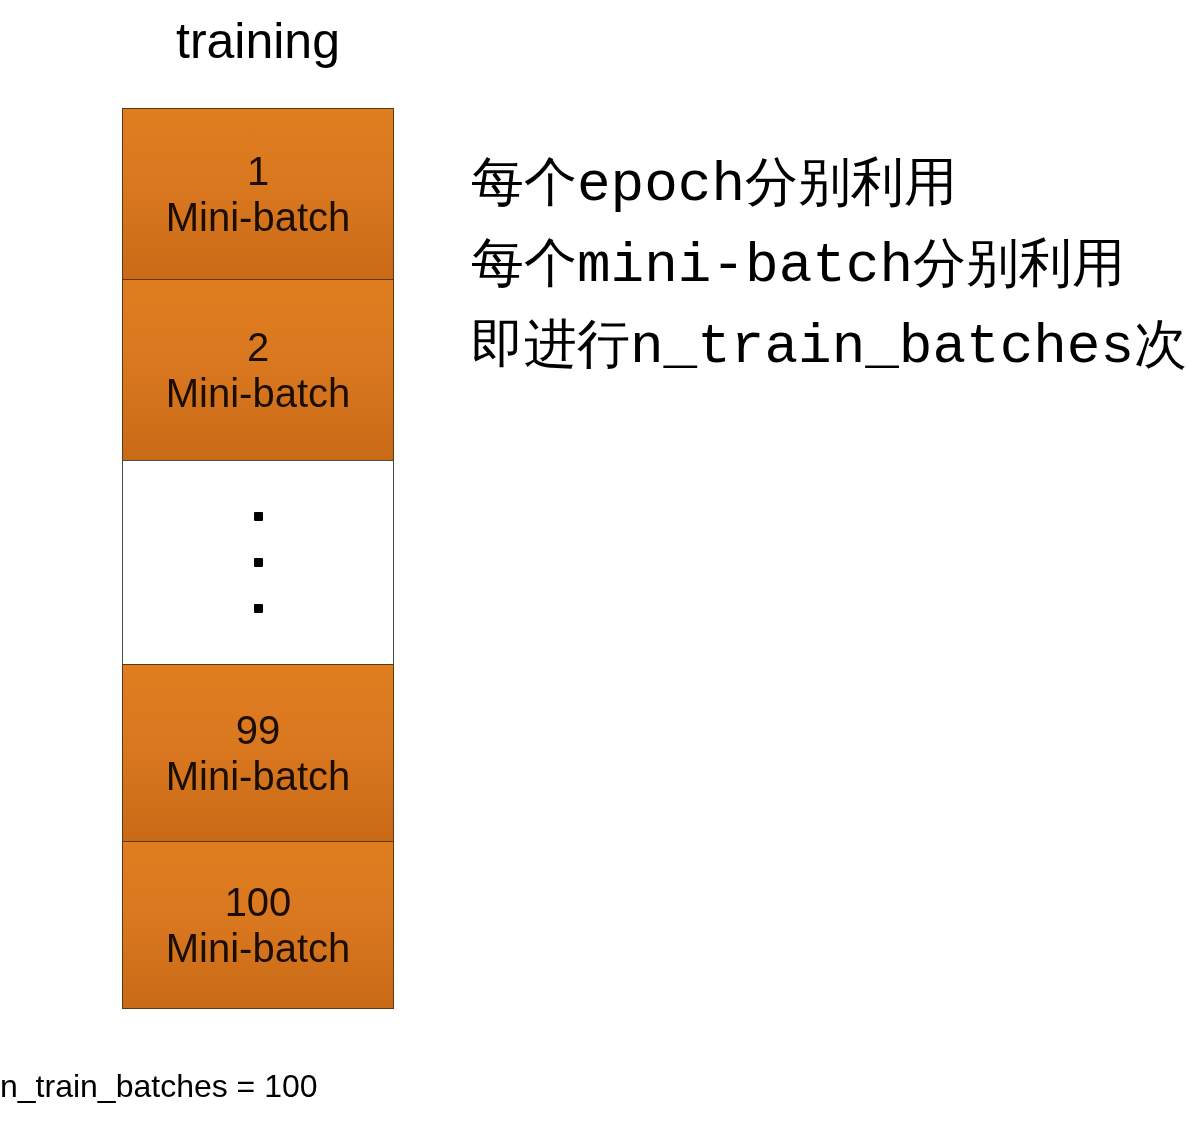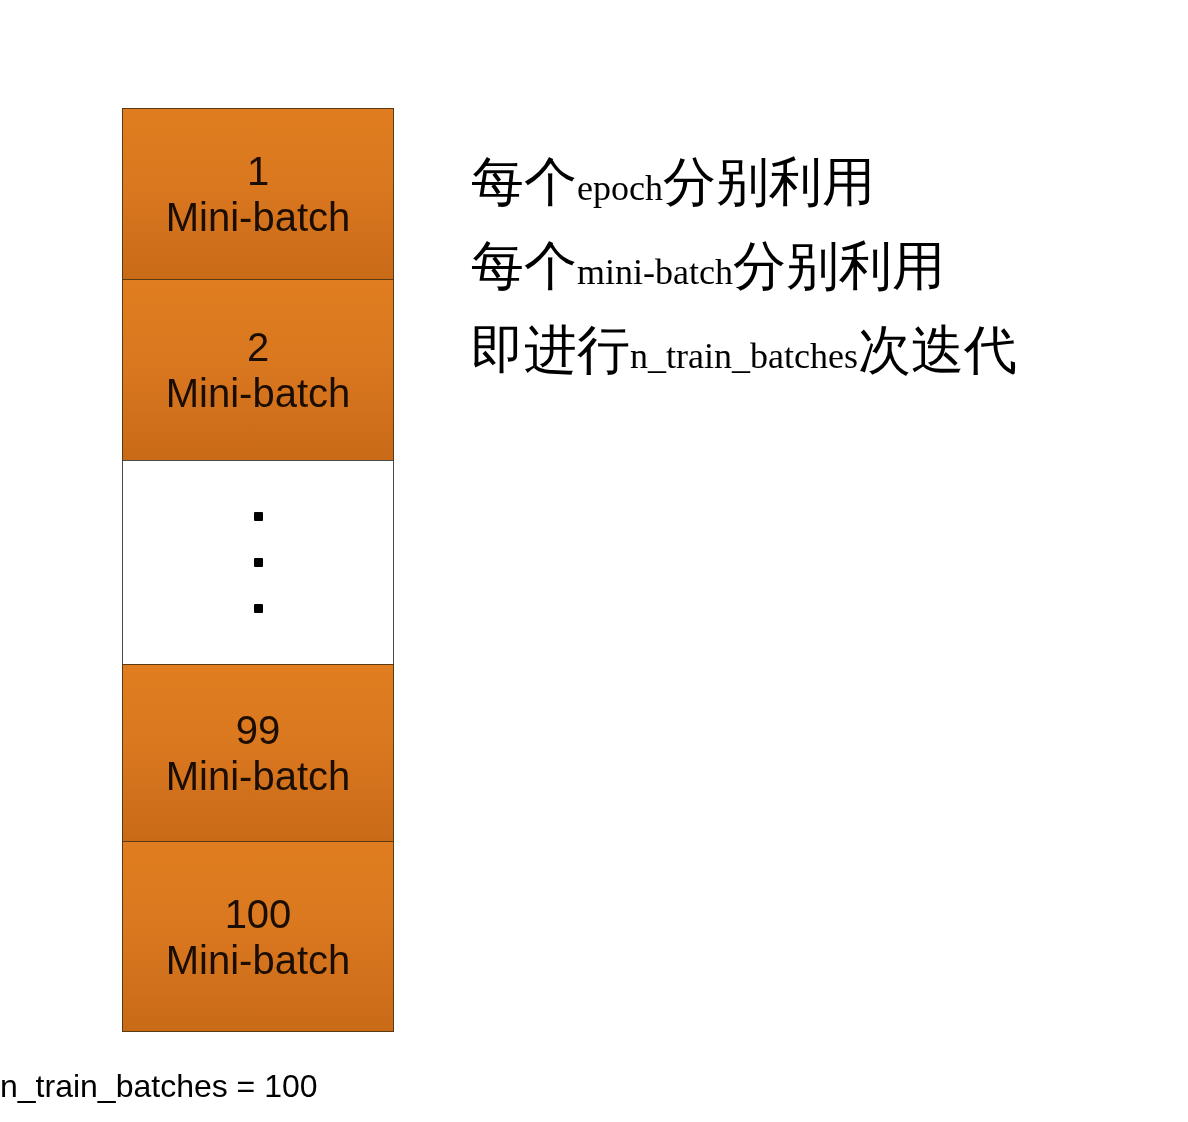--- a/index.html
+++ b/index.html
@@ -92,56 +92,57 @@
     height: 9px;
     background: #000000;
     border-radius: 1px;
   }
 
   
   .h1 { height: 172px; }
   .h2 { height: 182px; }
   .h3 { height: 205px; }
   .h4 { height: 178px; }
-  .h5 { height: 191px; }
+  .h5 { height: 168px; }
 
   
   .annotation {
     position: absolute;
     left: 471px;
     top: 143px;
     width: 720px;
     font-family: "Liberation Serif", serif;
     font-size: 53px;
     line-height: 78px;
     color: #000000;
     white-space: nowrap;
   }
   .annotation .latin {
-    font-family: Liberation Serif, serif;
-    font-size: 36px;
+    font-family: Liberation Mono, monospace;
+    font-size: 56px;
   }
 
   
   .caption {
     position: absolute;
     left: 0px;
     top: 1058px;
     font-family: "Liberation Sans", sans-serif;
     font-size: 32px;
     line-height: 56px;
     color: #000000;
     white-space: nowrap;
   }
 </style>
 </head>
 <body>
 
 <div class="canvas">
 
+  <div class="stack-title">training</div>
 
   <div class="stack">
 
     <div class="batch-box h1">
       <div class="batch-index">1</div>
       <div class="batch-label">Mini-batch</div>
     </div>
 
     <div class="batch-box h2">
       <div class="batch-index">2</div>

